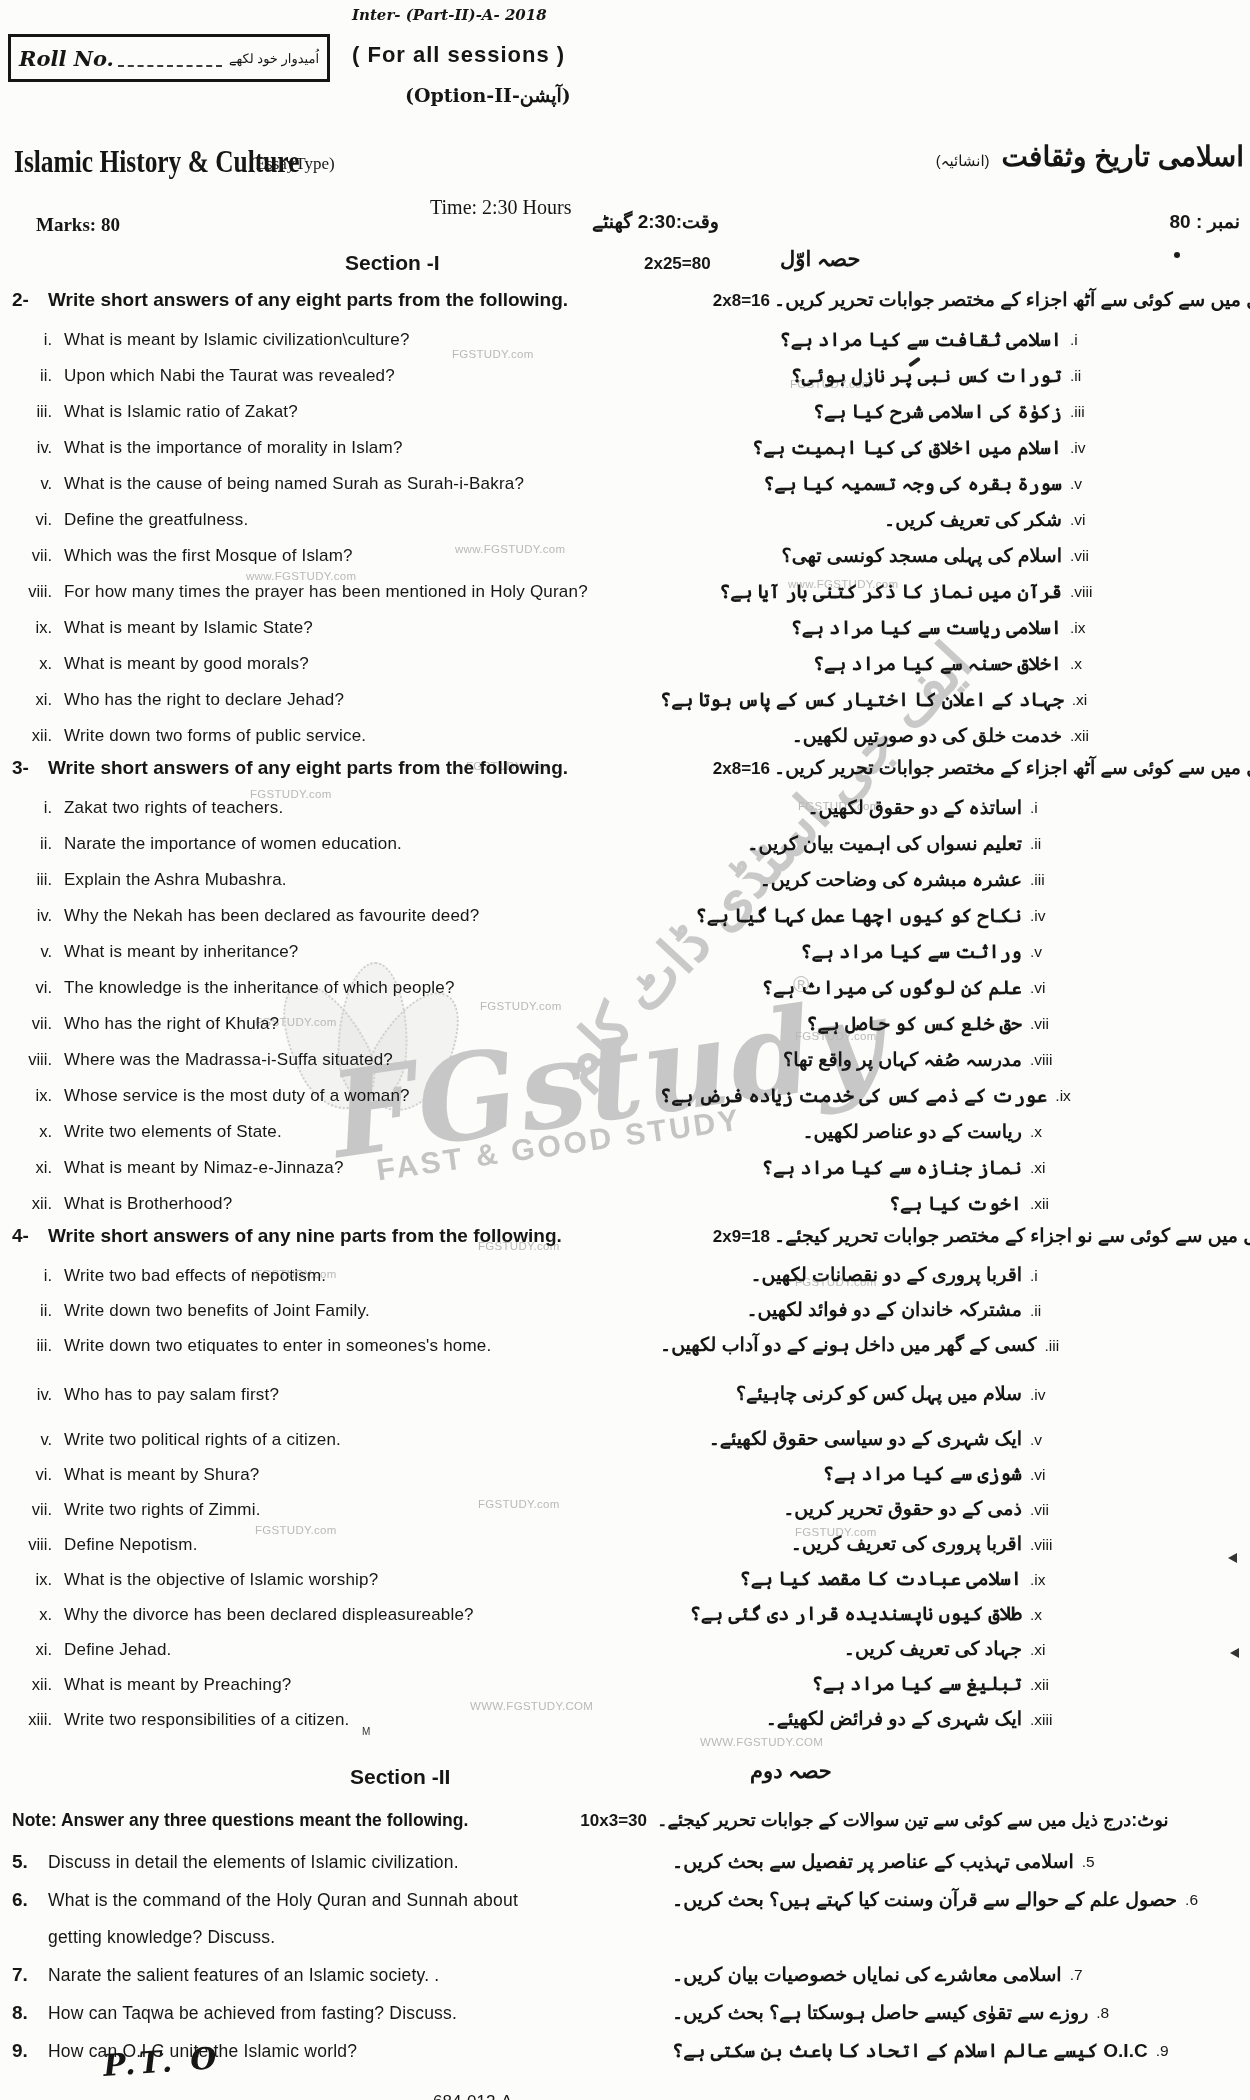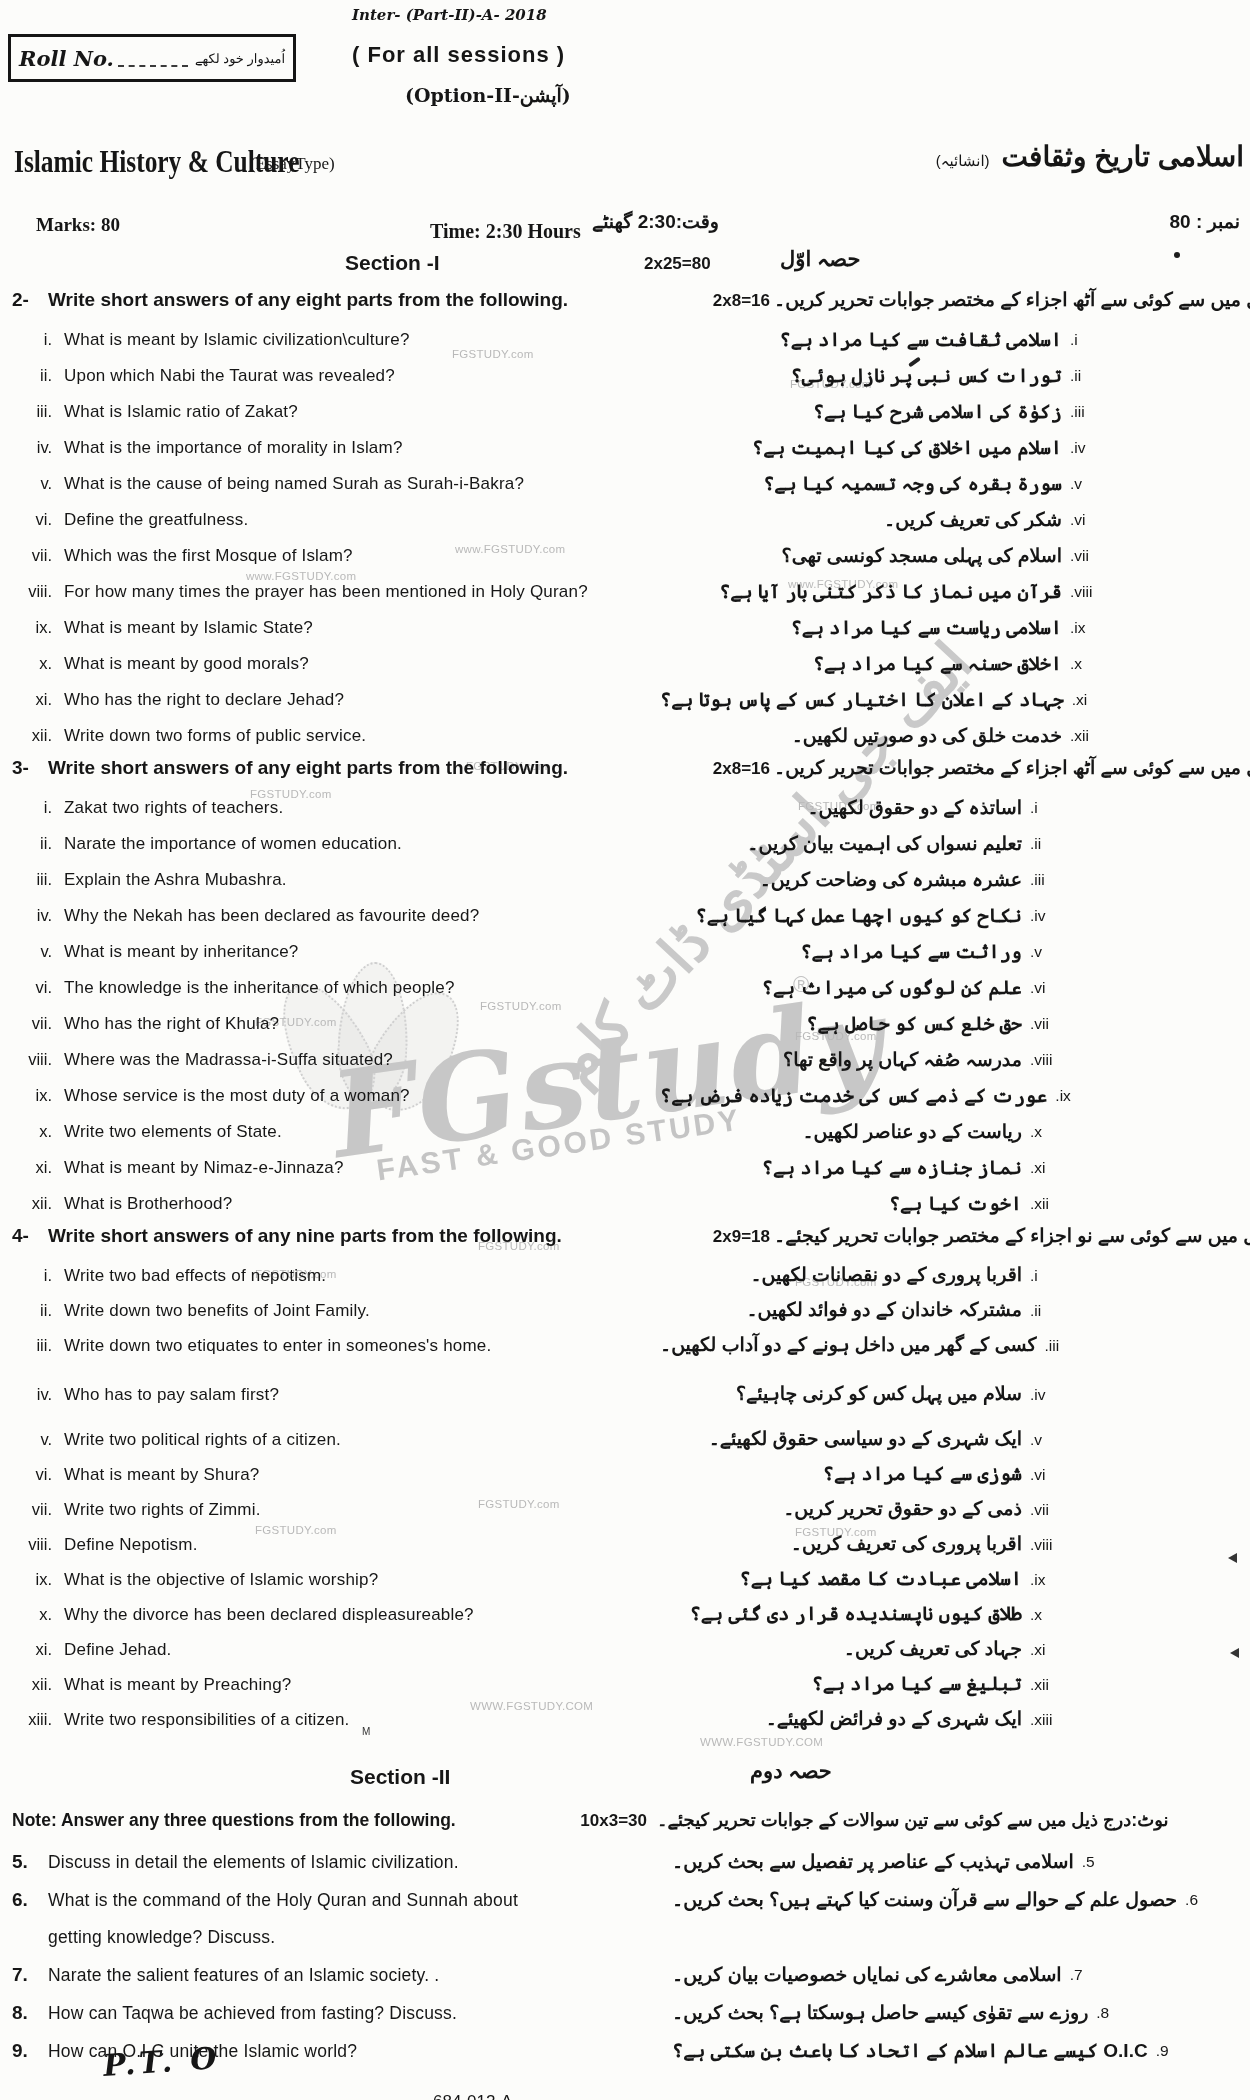--- a/index.html
+++ b/index.html
@@ -1,33 +1,33 @@
 <!DOCTYPE html>
 <html><head>
 <meta charset="utf-8">
 <style>
   html,body{margin:0;padding:0;background:#d9d9d9;}
   .page{position:relative;width:1250px;height:2100px;margin:0 auto;background:#fcfcfa;
         font-family:"Liberation Sans",sans-serif;color:#161616;overflow:hidden;}
   .abs{position:absolute;}
   
   .hdr-code{left:352px;top:6px;font-family:"DejaVu Serif",serif;font-style:italic;font-weight:bold;font-size:15px;}
-  .rollbox{left:8px;top:34px;width:288px;height:48px;border:3px solid #151515;display:flex;align-items:center;padding:0 8px;box-sizing:border-box;}
+  .rollbox{left:8px;top:34px;width:322px;height:48px;border:3px solid #151515;display:flex;align-items:center;padding:0 8px;box-sizing:border-box;}
   .roll-label{font-family:"DejaVu Serif",serif;font-weight:bold;font-style:italic;font-size:21px;white-space:nowrap;}
   .roll-line{flex:1;border-bottom:2px dashed #3a3a3a;height:15px;margin:0 7px 0 4px;}
   .roll-ur{font-size:13px;white-space:nowrap;}
   .sessions{left:352px;top:42px;font-size:22px;font-weight:bold;letter-spacing:1px;}
   .optline{left:405px;top:84px;font-family:"DejaVu Serif",serif;font-weight:bold;font-size:19px;}
   .title-en{left:14px;top:144px;font-family:"Liberation Serif",serif;font-weight:bold;font-size:31px;transform:scaleX(.82);transform-origin:left top;white-space:nowrap;}
   .title-type{left:250px;top:154px;font-family:"Liberation Serif",serif;font-size:17px;}
   .title-ur{right:6px;top:140px;direction:rtl;display:flex;align-items:baseline;gap:12px;}
   .title-ur-main{font-size:28px;font-weight:bold;}
   .title-ur-type{font-size:15px;}
   .marks-en{left:36px;top:214px;font-family:"Liberation Serif",serif;font-weight:bold;font-size:19px;}
-  .time-en{left:430px;top:220px;font-family:"Liberation Serif",serif;font-weight:bold;font-size:20px;}
+  .time-en{left:430px;top:196px;font-family:"Liberation Serif",serif;font-weight:normal;font-size:20px;}
   .time-ur{left:592px;top:210px;font-size:19px;font-weight:bold;direction:rtl;}
   .marks-ur{right:10px;top:210px;font-size:19px;font-weight:bold;direction:rtl;}
   .sec1-title{left:345px;top:251px;font-size:21px;font-weight:bold;}
   .sec1-marks{left:644px;top:254px;font-size:17px;font-weight:bold;}
   .sec1-ur{left:780px;top:247px;font-size:21px;font-weight:bold;direction:rtl;}
   
   .qa{position:absolute;left:12px;top:286px;width:1230px;z-index:2;}
   .qhead{display:flex;align-items:baseline;height:30px;margin-bottom:6px;}
   .qh-en{flex:0 0 762px;display:flex;align-items:baseline;font-weight:bold;font-size:19px;}
   .qh-num{width:36px;flex:none;}
@@ -597,21 +597,21 @@
           </div>
         </div>
       </div>
 
     <div class="sec2row">
       <span class="abs sec2-title">Section -II</span>
       <span class="abs sec2-ur">حصہ دوم</span>
     </div>
     <div class="note-row">
       <div class="note-en">
-        <span class="note-text">Note: Answer any three questions from the following.</span>
+        <span class="note-text">Note: Answer any three questions meant the following.</span>
         <span class="note-marks">10x3=30</span>
       </div>
       <div class="note-ur">
         <span class="utext" dir="rtl">نوٹ:درج ذیل میں سے کوئی سے تین سوالات کے جوابات تحریر کیجئے۔</span>
       </div>
     </div>
     <div class="sec sec-s2">
 
         <div class="s2row">
           <div class="en">

